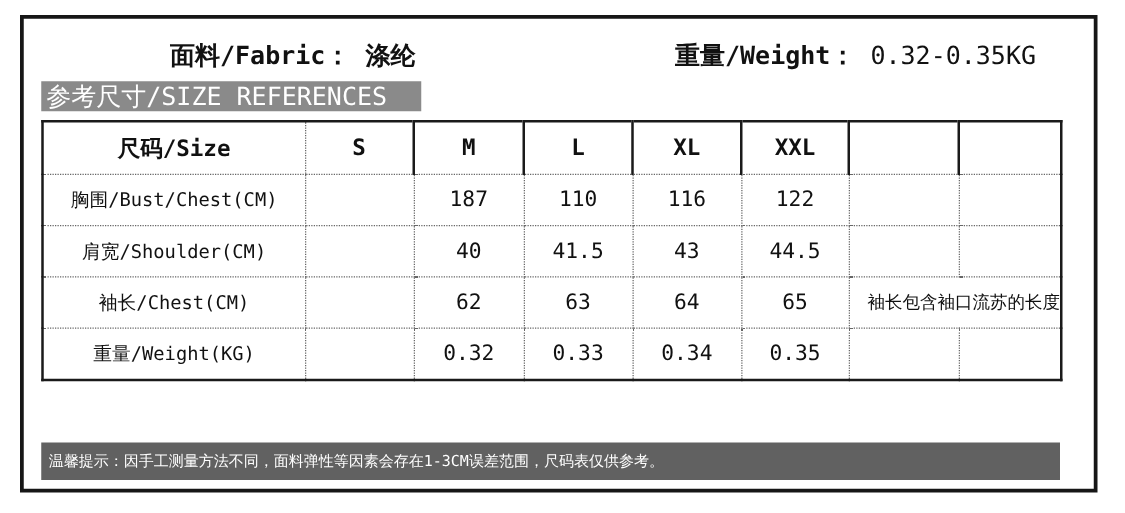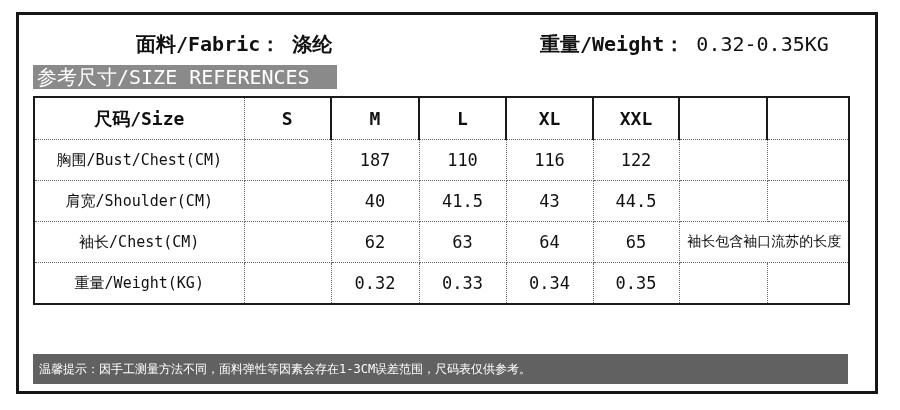--- a/index.html
+++ b/index.html
@@ -30,21 +30,21 @@
   .size-table th{
     height:41px;font-size:18px;font-weight:bold;
     border-bottom:1px dotted #666;border-left:2px solid #1a1a1a;
   }
   .size-table th:first-child{border-left:none;}
   .size-table th.dotted-left{border-left:1px dotted #666;}
   .size-table td{
     height:40px;border:1px dotted #666;font-size:17px;
   }
   .size-table td.row-label{font-size:15px;white-space:nowrap;}
-  .size-table td.note-cell{font-size:14px;white-space:nowrap;text-align:center;padding-left:1px;}
+  .size-table td.note-cell{font-size:14px;white-space:nowrap;text-align:right;padding-left:1px;}
   .footer-bar{
     position:absolute;left:33px;top:354px;width:809px;height:30px;line-height:30px;
     background:#616161;color:#ffffff;font-size:12px;padding-left:6px;white-space:nowrap;
   }
 </style>
 </head>
 <body>
 
 <div class="page">
   <div class="frame"></div>

